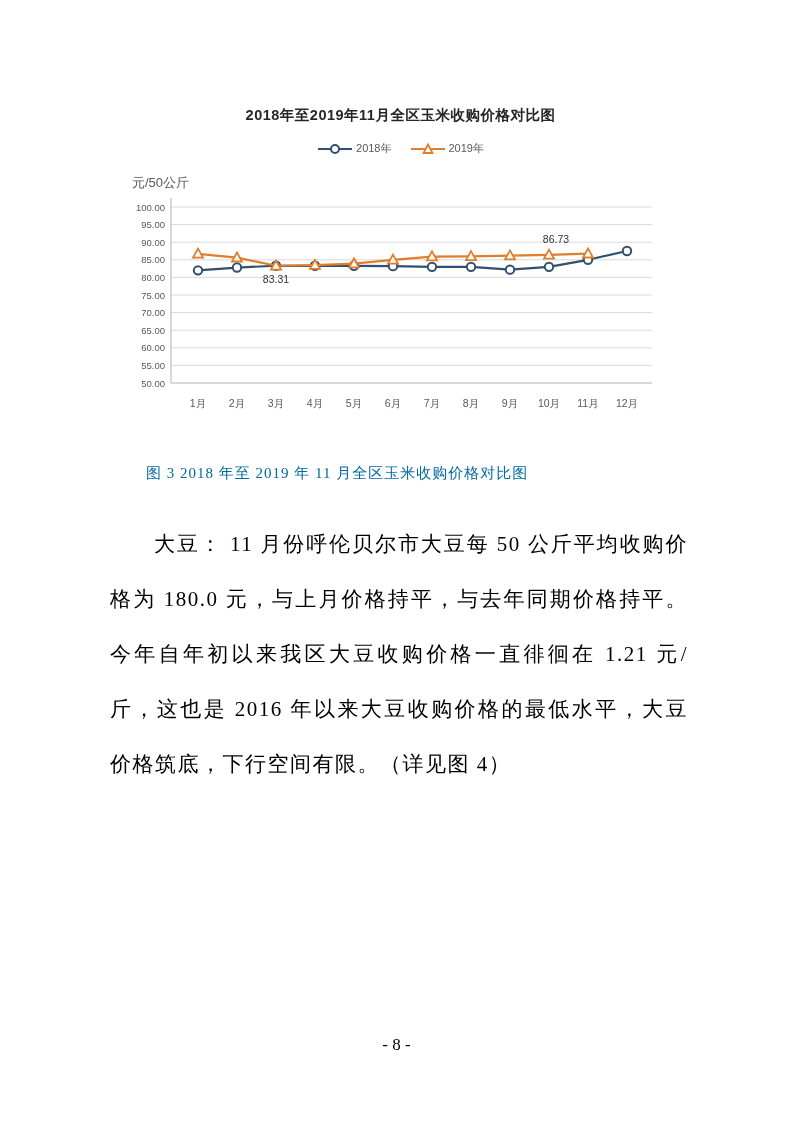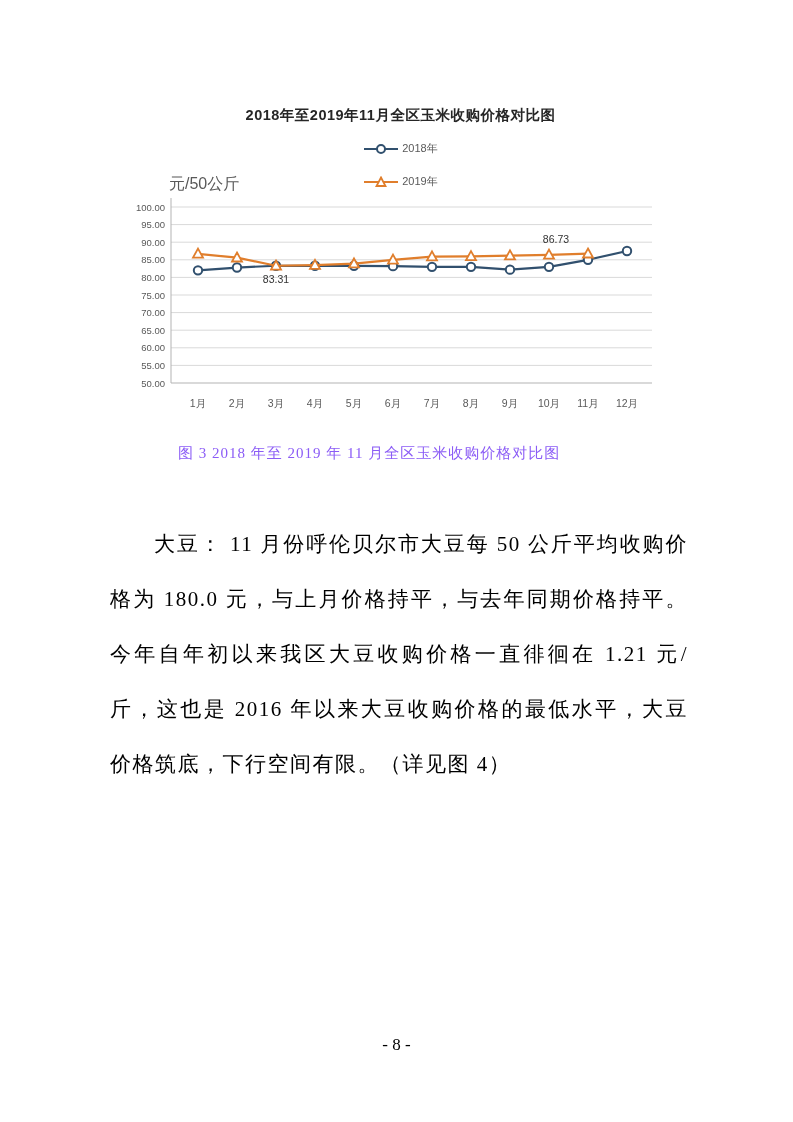--- a/index.html
+++ b/index.html
@@ -18,36 +18,36 @@
     position:absolute;left:128px;top:106px;width:545px;
     text-align:center;
     font-family:"Liberation Sans","DejaVu Sans",sans-serif;
     font-weight:700;font-size:14.5px;color:#262626;
     letter-spacing:.5px;
   }
   .legend{
     position:absolute;left:128px;top:141px;width:545px;
     display:flex;justify-content:center;align-items:center;gap:18px;
     font-family:"Liberation Sans","DejaVu Sans",sans-serif;
-    font-size:11px;color:#595959;flex-direction:column;
+    font-size:11px;color:#595959;
   }
   .legend-item{display:flex;align-items:center;gap:3px;}
   .unit-label{
     position:absolute;left:132px;top:174px;
     font-family:"Liberation Sans","DejaVu Sans",sans-serif;
-    font-size:16px;color:#595959;margin-left:37px;
+    font-size:13px;color:#595959;
   }
   #price-chart{position:absolute;left:128px;top:195px;}
   .ytick{font-family:"Liberation Sans","DejaVu Sans",sans-serif;font-size:9.5px;fill:#595959;}
   .xtick{font-family:"Liberation Sans","DejaVu Sans",sans-serif;font-size:10.5px;fill:#595959;}
   .dlabel{font-family:"Liberation Sans","DejaVu Sans",sans-serif;font-size:10.5px;fill:#333333;}
   
   .figure-caption{
-    position:absolute;left:146px;top:444px;width:520px;
-    font-size:15px;letter-spacing:1px;color:#8b5cf6;margin-left:32px;
+    position:absolute;left:146px;top:464px;width:520px;
+    font-size:15px;letter-spacing:1px;color:#0369a1;
   }
   .body-text{
     position:absolute;left:110px;top:517px;width:578px;
     font-size:21px;line-height:55px;
     text-align:justify;text-justify:inter-character;
     text-indent:44px;letter-spacing:1.5px;
   }
   .page-number{
     position:absolute;left:0;top:1035px;width:793px;
     text-align:center;font-size:17px;color:#000;

